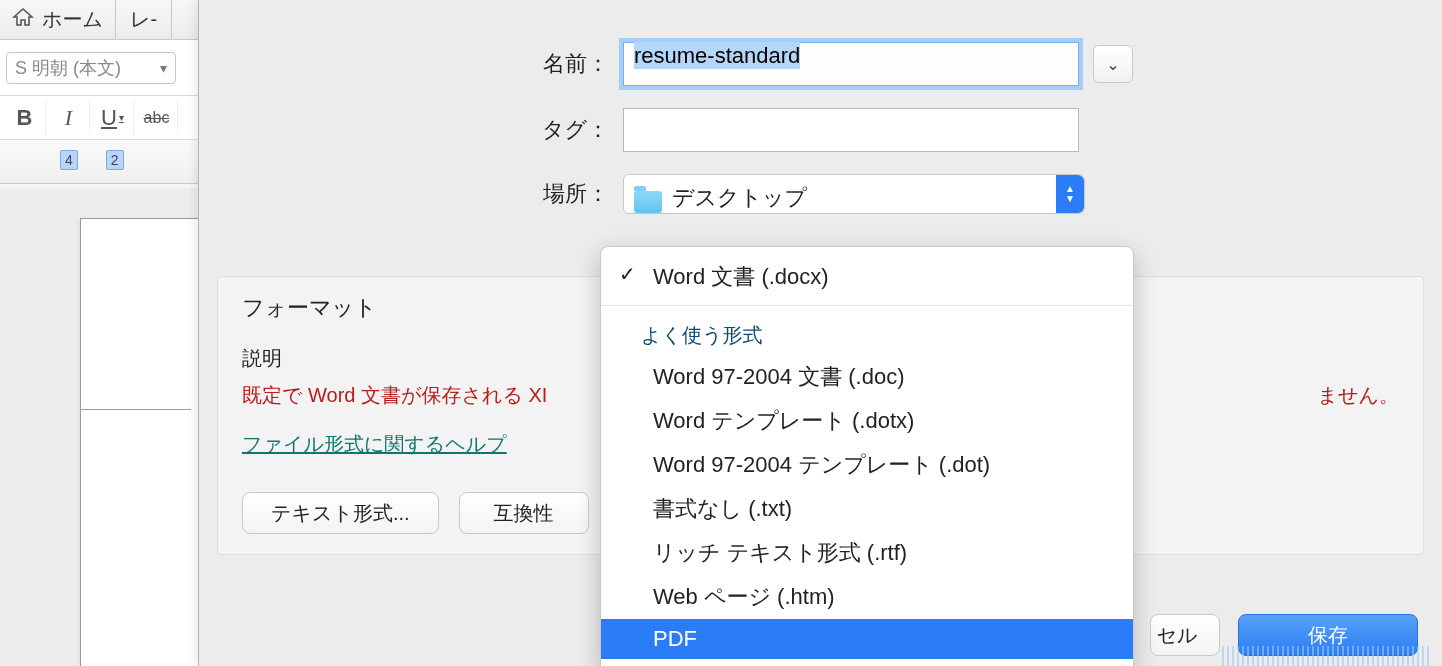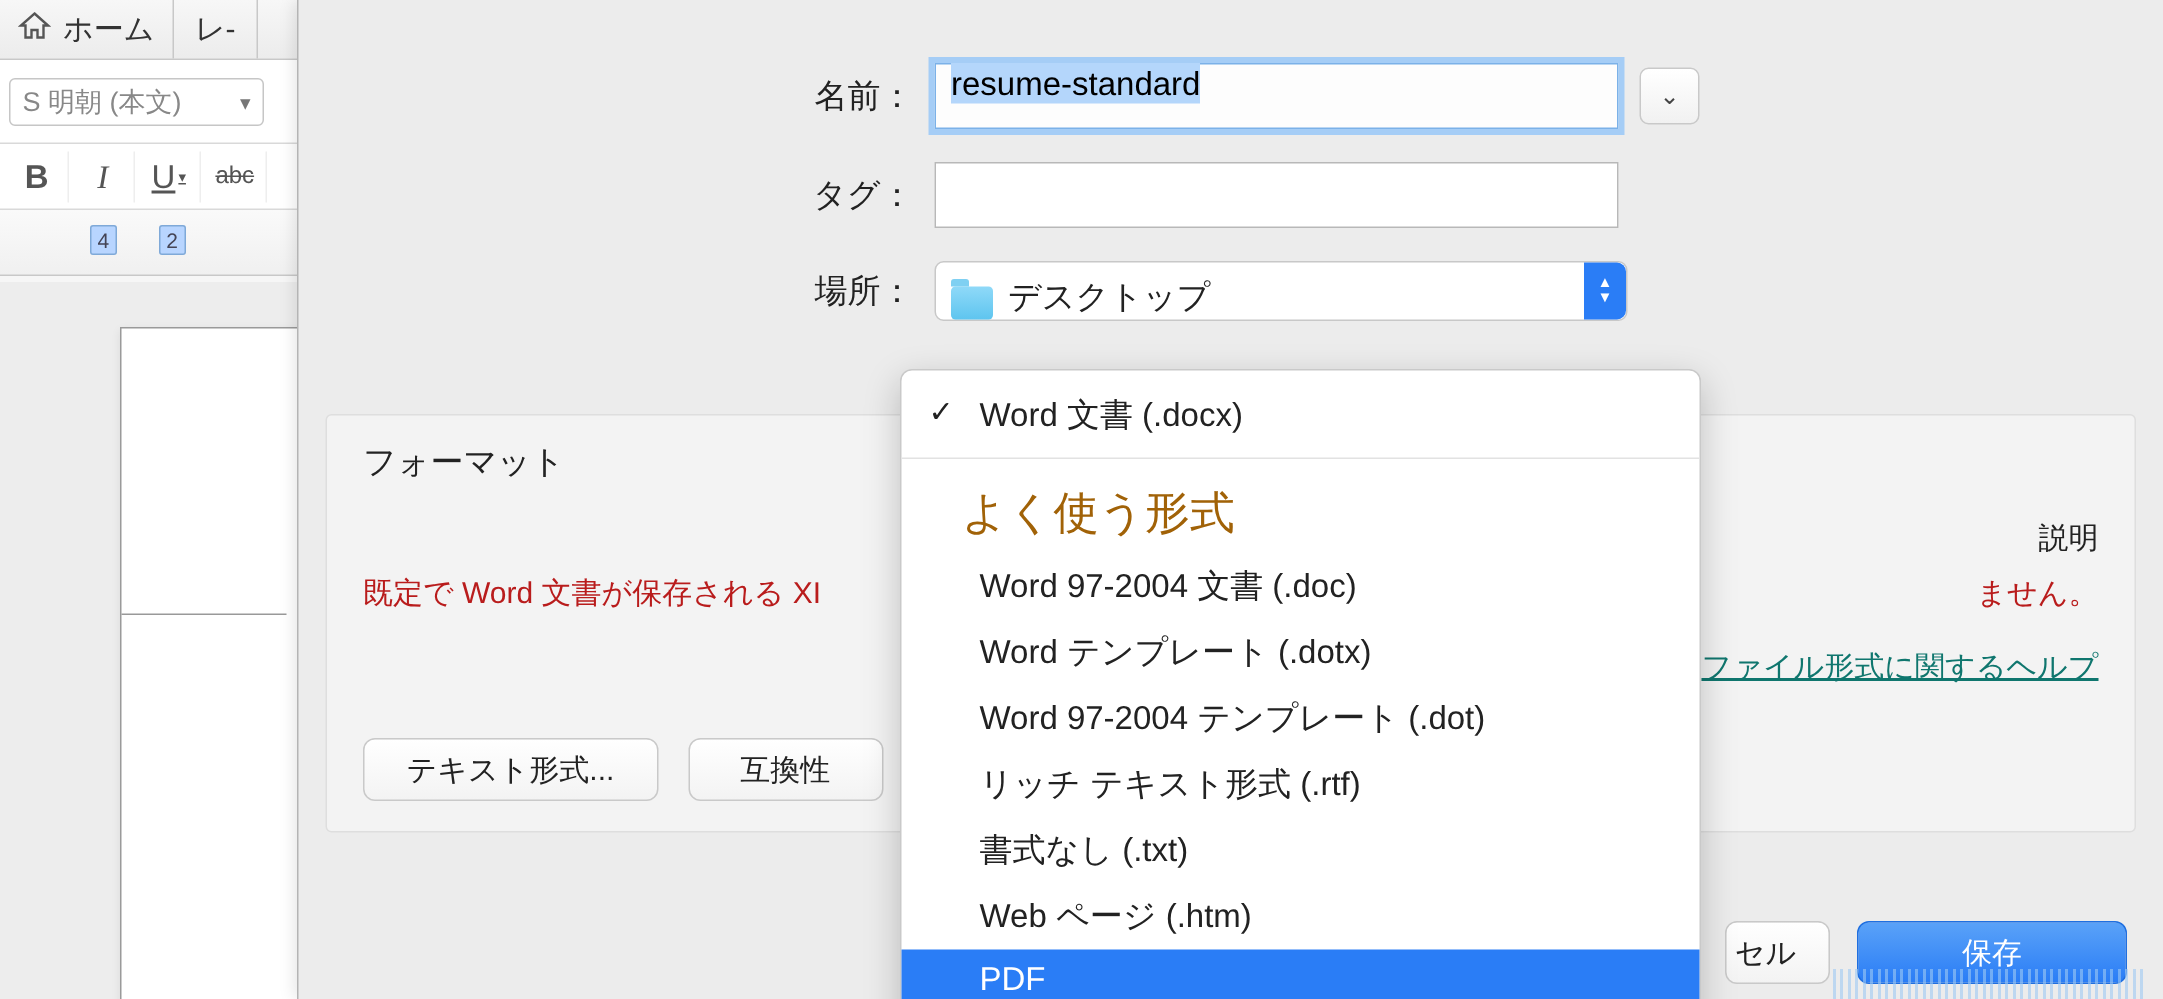--- a/index.html
+++ b/index.html
@@ -249,21 +249,20 @@
       line-height: 10px;
     }
 
     .format-panel {
       margin: 20px 18px 12px 18px;
       background: #f3f3f3;
       border: 1px solid #dedede;
       border-radius: 4px;
       padding: 16px 24px 20px 24px;
       position: relative;
-      text-align: right;
     }
     .format-row {
       display: flex;
       align-items: center;
       gap: 10px;
       font-size: 22px;
       color: #222;
     }
     .desc-head {
       font-size: 20px;
@@ -338,22 +337,22 @@
       position: relative;
     }
     .dd-item .check {
       position: absolute;
       left: 18px;
       font-size: 20px;
       color: #222;
     }
     .dd-section {
       padding: 10px 18px 6px 40px;
-      font-size: 30px;
-      color: #a16207;
+      font-size: 20px;
+      color: #0c4a6e;
     }
     .dd-item.highlight {
       background: #2a7df6;
       color: #fff;
     }
     .dd-sep {
       height: 1px;
       background: #e2e2e2;
       margin: 6px 0;
     }
@@ -475,18 +474,18 @@
 <div class="dropdown">
   <div class="dd-item">
     <span class="check">✓</span>
     <span>Word 文書 (.docx)</span>
   </div>
   <div class="dd-sep"></div>
   <div class="dd-section">よく使う形式</div>
   <div class="dd-item">Word 97-2004 文書 (.doc)</div>
   <div class="dd-item">Word テンプレート (.dotx)</div>
   <div class="dd-item">Word 97-2004 テンプレート (.dot)</div>
+  <div class="dd-item">書式なし (.txt)</div>
   <div class="dd-item">リッチ テキスト形式 (.rtf)</div>
-  <div class="dd-item">書式なし (.txt)</div>
   <div class="dd-item">Web ページ (.htm)</div>
   <div class="dd-item highlight">PDF</div>
 
 </div>
 
 </body></html>

